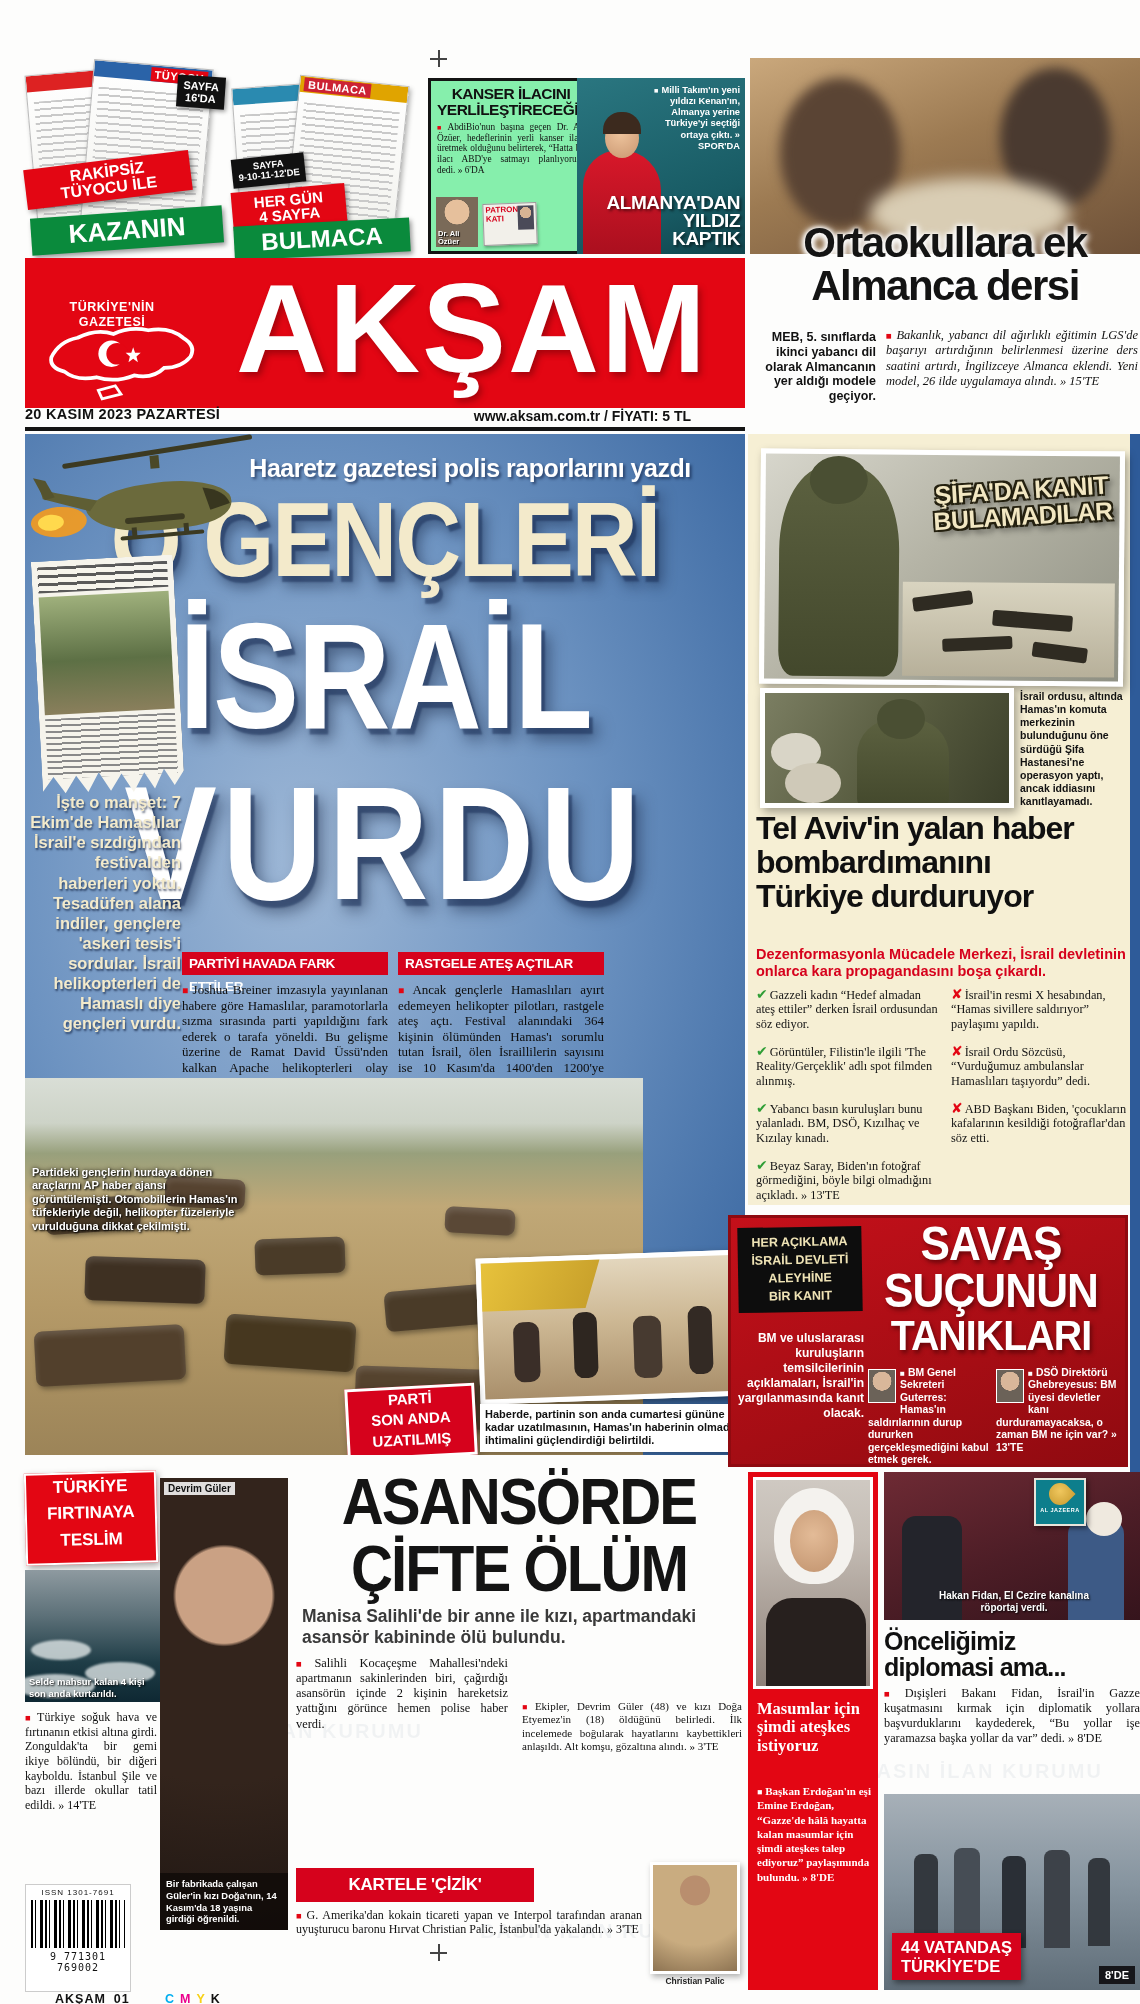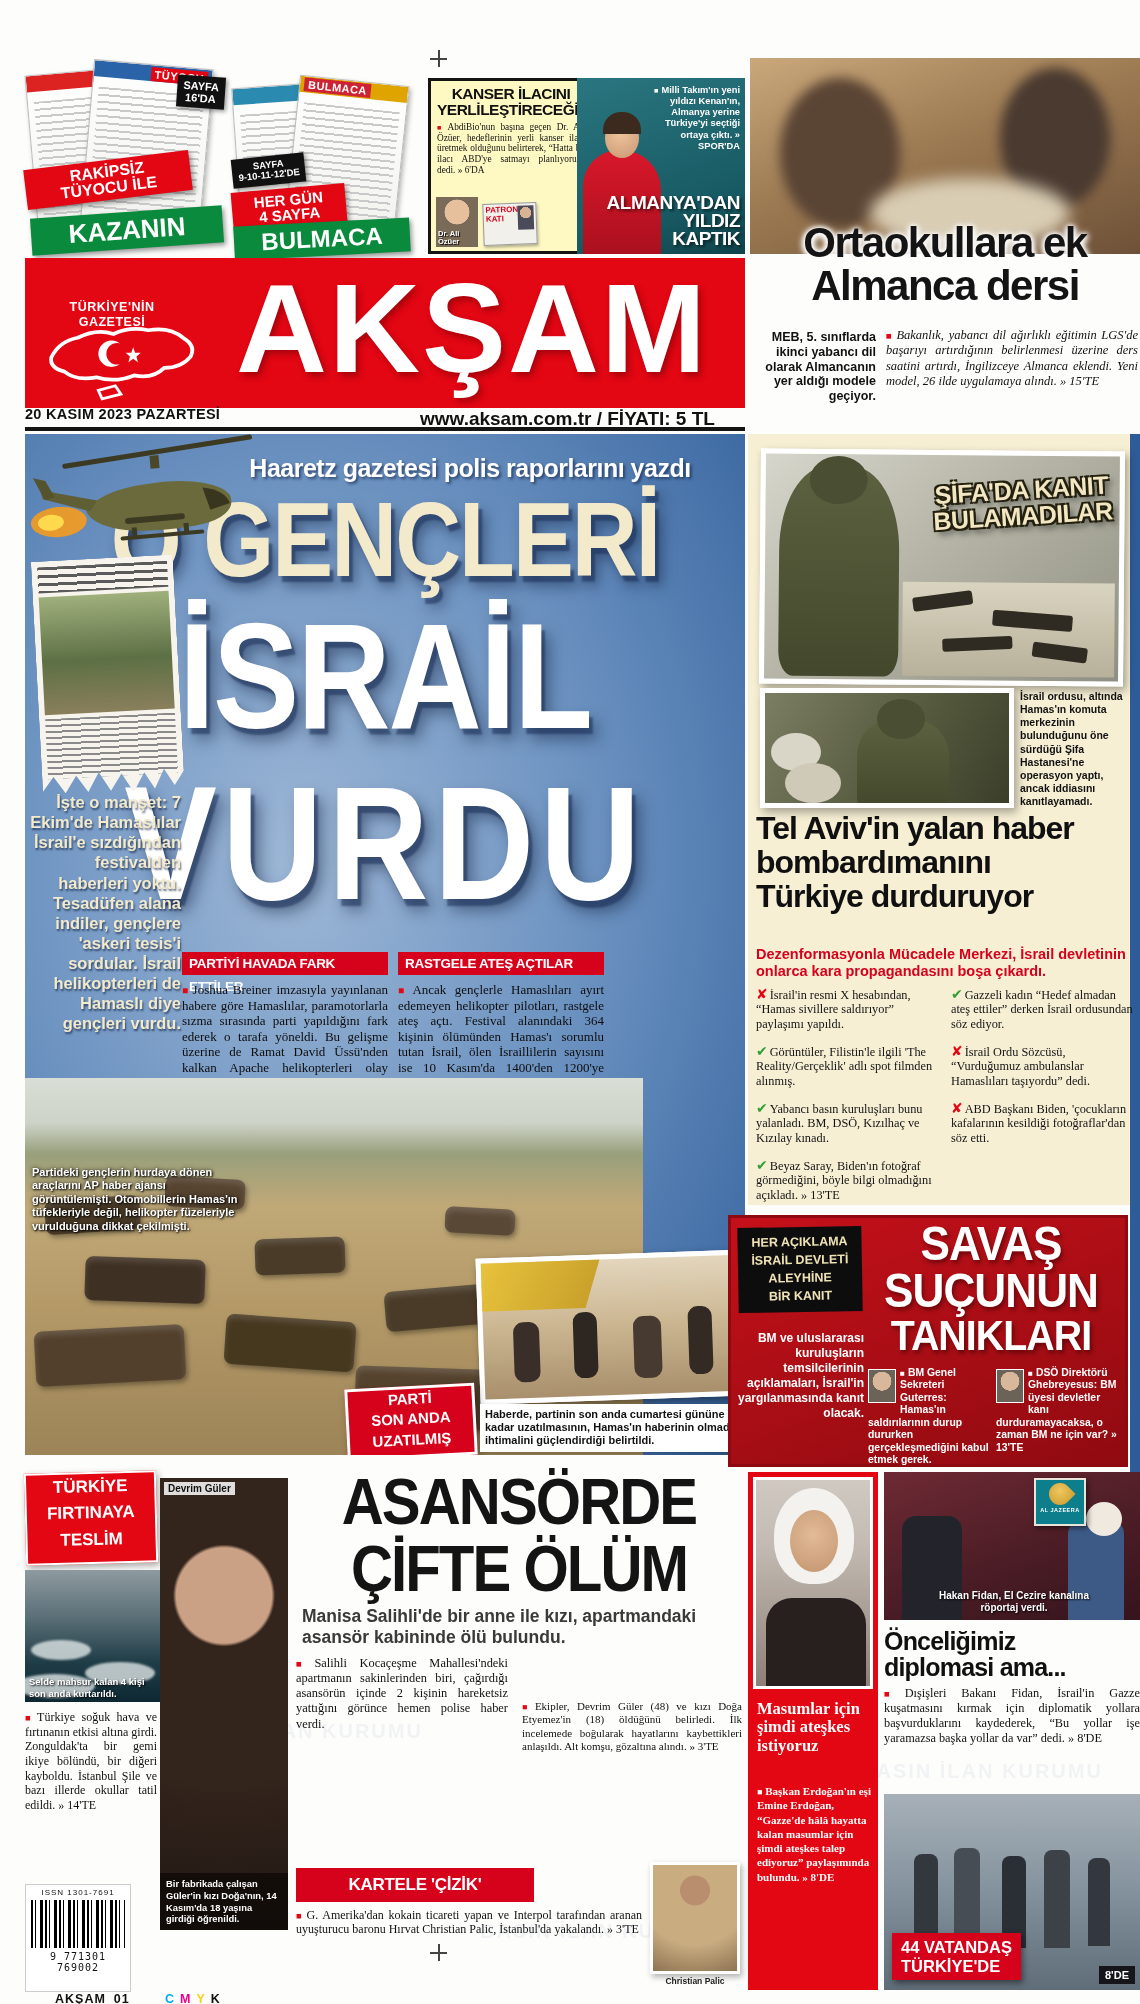--- a/index.html
+++ b/index.html
@@ -24,21 +24,21 @@
         background:repeating-linear-gradient(180deg,#c9c9c9 0 2px,transparent 2px 7px);}
   .paper .head{position:absolute;left:0;right:0;top:0;height:16px;background:#d22;;}
   .mini-label{position:absolute;font-weight:900;color:#fff;background:#e30613;
               padding:1px 4px;font-size:11px;letter-spacing:.5px;}
   .badge-black{position:absolute;background:#111;color:#fff;font-weight:900;text-align:center;
                padding:4px 6px;line-height:1.1;box-shadow:2px 2px 4px rgba(0,0,0,.4);}
   .ribbon-red{position:absolute;background:#e30613;color:#fff;font-weight:900;text-align:center;
               padding:4px 8px;line-height:1.0;box-shadow:2px 3px 5px rgba(0,0,0,.4);}
   .box-green{position:absolute;background:#0a8a3c;color:#fff;font-weight:900;text-align:center;
              padding:3px 8px;box-shadow:2px 3px 5px rgba(0,0,0,.4);}
-  .cancer-box{left:428px;top:78px;width:166px;height:176px;background:#fef9c3;border:3px solid #141414;
+  .cancer-box{left:428px;top:78px;width:166px;height:176px;background:#86efac;border:3px solid #141414;
               padding:5px 6px;box-sizing:border-box;}
   .cancer-h{font-weight:900;font-size:15.5px;line-height:1.05;text-align:center;letter-spacing:-.5px;}
   .cancer-body{font-size:9.3px;line-height:1.18;margin-top:3px;}
   .teal-box{left:577px;top:78px;width:168px;height:176px;
             background:linear-gradient(160deg,#2a7680 0%,#185b64 70%,#10434b 100%);overflow:hidden;}
   .player-torso{position:absolute;left:6px;bottom:-4px;width:78px;height:108px;border-radius:36px 40px 0 0;
             background:linear-gradient(180deg,#d8182a,#a90f1e);}
   .player-head{position:absolute;left:28px;bottom:96px;width:34px;height:40px;border-radius:50%;
             background:radial-gradient(circle at 45% 40%,#edc39c,#c99670);}
   .player-hair{position:absolute;left:26px;bottom:120px;width:38px;height:22px;border-radius:18px 18px 0 0;background:#3c2a1e;}
@@ -59,21 +59,21 @@
   .edu-body{left:886px;top:328px;width:252px;font-size:12.5px;line-height:1.22;font-style:italic;}
 
   
   .band{left:25px;top:258px;width:720px;height:150px;background:#e30613;}
   .tagline{left:62px;top:300px;width:100px;color:#fff;font-weight:800;font-size:12.5px;
            line-height:1.2;text-align:center;letter-spacing:.5px;}
   .mast-title{left:198px;top:254px;width:548px;height:156px;color:#fff;font-weight:900;
       font-size:126px;line-height:150px;text-align:center;letter-spacing:2px;
       text-shadow:3px 4px 6px rgba(90,0,5,.45);}
   .dateline-l{left:25px;top:406px;font-weight:900;font-size:14.5px;letter-spacing:.3px;}
-  .dateline-r{left:420px;top:408px;width:325px;text-align:left;font-weight:700;font-size:19px;}
+  .dateline-r{left:420px;top:408px;width:325px;text-align:center;font-weight:700;font-size:14px;}
   .rule{left:25px;top:427px;width:720px;height:4px;background:#141414;}
 
   
   .bluepanel{left:25px;top:434px;width:720px;height:1021px;
      background:radial-gradient(ellipse at 38% 42%,#9db7d6 0%,#6d93c1 45%,#3d6aa3 88%,#31598f 100%);
      overflow:hidden;}
   .kicker{position:absolute;left:180px;top:20px;width:530px;text-align:center;color:#fff;
      font-weight:900;font-size:25px;letter-spacing:-.5px;text-shadow:2px 2px 3px rgba(10,25,60,.6);}
   .mh{position:absolute;left:0;width:720px;text-align:center;font-weight:900;
       transform:scale(.95,1.1);letter-spacing:-2px;}
@@ -459,22 +459,22 @@
   <div class="abs sifa-cap">İsrail ordusu, altında Hamas'ın komuta merkezinin bulunduğunu öne sürdüğü Şifa Hastanesi'ne operasyon yaptı, ancak iddiasını kanıtlayamadı.</div>
 
   <div class="abs ta-h">
     <div>Tel Aviv'in yalan haber</div>
     <div>bombardımanını</div>
     <div>Türkiye durduruyor</div>
   </div>
   <div class="abs ta-deck">Dezenformasyonla Mücadele Merkezi, İsrail devletinin onlarca kara propagandasını boşa çıkardı.</div>
 
   <div class="abs bullets">
+    <div class="bullet-item"><span class="bi-c">✔</span><span>Gazzeli kadın “Hedef almadan ateş ettiler” derken İsrail ordusundan söz ediyor.</span></div>
     <div class="bullet-item"><span class="bi-x">✘</span><span>İsrail'in resmi X hesabından, “Hamas sivillere saldırıyor” paylaşımı yapıldı.</span></div>
-    <div class="bullet-item"><span class="bi-c">✔</span><span>Gazzeli kadın “Hedef almadan ateş ettiler” derken İsrail ordusundan söz ediyor.</span></div>
     <div class="bullet-item"><span class="bi-c">✔</span><span>Görüntüler, Filistin'le ilgili 'The Reality/Gerçeklik' adlı spot filmden alınmış.</span></div>
     <div class="bullet-item"><span class="bi-x">✘</span><span>İsrail Ordu Sözcüsü, “Vurduğumuz ambulanslar Hamaslıları taşıyordu” dedi.</span></div>
     <div class="bullet-item"><span class="bi-c">✔</span><span>Yabancı basın kuruluşları bunu yalanladı. BM, DSÖ, Kızılhaç ve Kızılay kınadı.</span></div>
     <div class="bullet-item"><span class="bi-x">✘</span><span>ABD Başkanı Biden, 'çocukların kafalarının kesildiği fotoğraflar'dan söz etti.</span></div>
     <div class="bullet-item"><span class="bi-c">✔</span><span>Beyaz Saray, Biden'ın fotoğraf görmediğini, böyle bilgi olmadığını açıkladı. » 13'TE</span></div>
   </div>
 
   <div class="abs savas">
     <div class="tagbox">
       <div>HER AÇIKLAMA</div>

